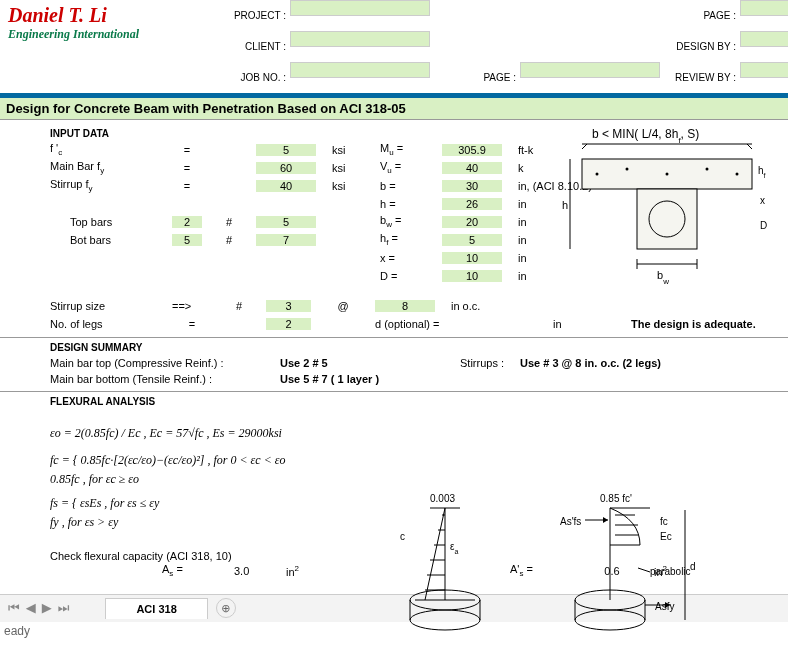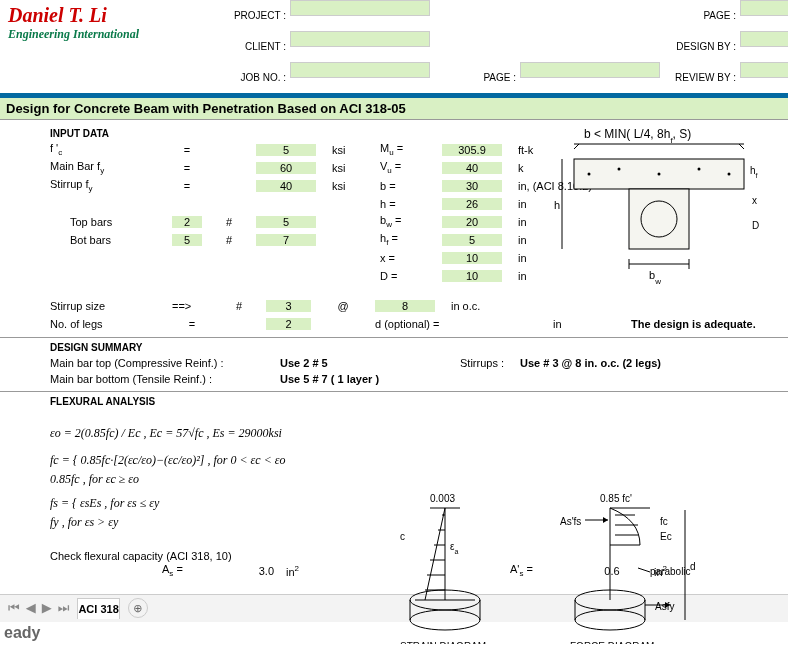--- a/index.html
+++ b/index.html
@@ -13,31 +13,31 @@
   .hdr-input { background: #d9f0c4; border: 1px solid #ccc; height: 16px; }
   .title-bar { background: #d9f0c4; font-weight: bold; font-size: 13px; padding: 3px 6px; border-bottom: 1px solid #999; }
   .content { position: relative; padding: 4px 0 4px 50px; }
   .row { display: grid; grid-template-columns: 110px 30px 30px 60px 40px 50px 60px 60px 120px; align-items: center; gap: 12px; height: 18px; font-size: 11px; }
   .lbl { }
   .eq { text-align: center; }
   .val { background: #d9f0c4; text-align: center; }
   .val-alt { background: #ffe98f; text-align: center; }
   .unit { padding-left: 4px; }
   .section-head { font-weight: bold; padding: 4px 0 2px 0; font-size: 10px; }
-  .diagram-box { position: absolute; right: 24px; top: 4px; width: 220px; height: 180px; font-size: 10px; }
+  .diagram-box { position: absolute; right: 16px; top: 4px; width: 220px; height: 180px; font-size: 10px; }
   .summary-row { padding: 2px 0; }
   .bold { font-weight: bold; }
   .formula-img { padding: 6px 0; font-family: 'Times New Roman', serif; font-style: italic; font-size: 12px; line-height: 1.6; margin-top: 9px; }
   .strain-diag { position: absolute; left: 370px; top: 370px; width: 380px; height: 180px; font-size: 9px; text-align: center; }
   .tabs { display: flex; align-items: center; border-top: 1px solid #ccc; background: #f3f3f3; height: 28px; margin-top: 10px; }
   .tab-nav { display: flex; gap: 6px; padding: 0 8px; color: #888; }
   .tab-nav span { cursor: pointer; font-size: 13px; }
-  .tab { padding: 4px 0; background: #fff; border: 1px solid #ccc; border-bottom: none; font-weight: bold; font-size: 11px; cursor: pointer; }
+  .tab { padding: 4px 30px; background: #fff; border: 1px solid #ccc; border-bottom: none; font-weight: bold; font-size: 11px; cursor: pointer; margin-left: 28px; }
   .tab-add { width: 20px; height: 20px; border: 1px solid #ccc; border-radius: 10px; text-align: center; line-height: 18px; margin-left: 8px; cursor: pointer; color: #666; }
-  .status { font-size: 16px; padding: 2px 4px; color: #666; font-weight: bold; }
+  .status { font-size: 12px; padding: 2px 4px; color: #666; }
   sub { font-size: 8px; }
   sup { font-size: 8px; }
   svg text { font-family: Arial, sans-serif; }
 </style>
 </head>
 <body>
 
 <div class="sheet">
 
   <div class="header">
@@ -241,21 +241,21 @@
       <div style="height:4px"></div>
       <div>fs = { εsEs ,  for  εs ≤ εy</div>
       <div>        fy ,  for  εs &gt; εy</div>
     </div>
 
     <div style="height:12px"></div>
     <div>Check flexural capacity (ACI 318, 10)</div>
     <div class="row" style="grid-template-columns:100px 60px 40px 40px 160px 60px 60px 40px">
       <span></span>
       <span>A<sub>s</sub> =</span>
-      <span style="text-align:right">3.0</span>
+      <span style="text-align:left">3.0</span>
       <span>in<sup>2</sup></span>
       <span></span>
       <span>A'<sub>s</sub> =</span>
       <span style="text-align:center">0.6</span>
       <span>in<sup>2</sup></span>
     </div>
 
     <div class="strain-diag">
       <svg width="380" height="180" viewBox="0 0 380 180">
 

